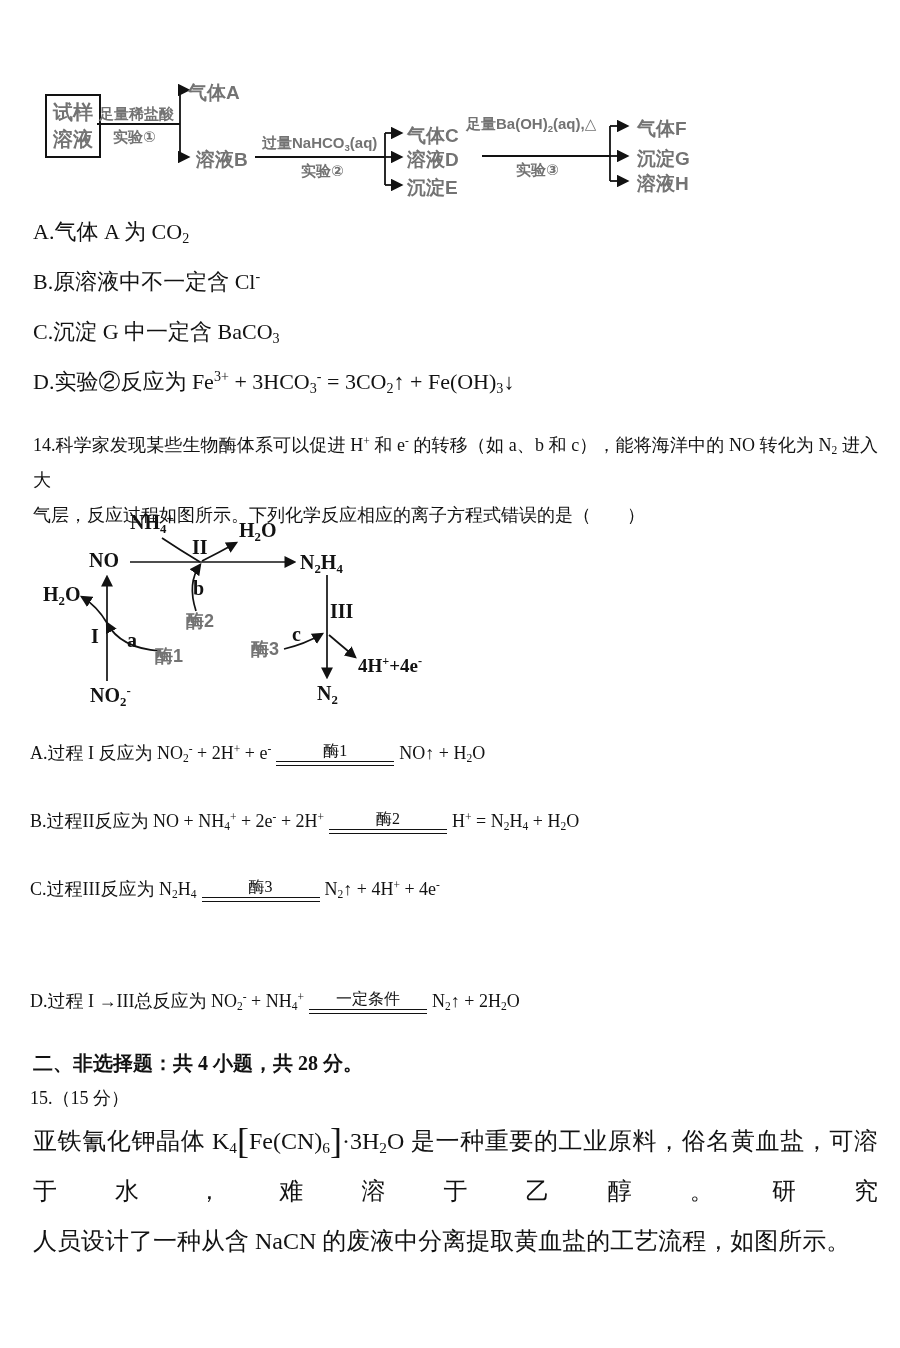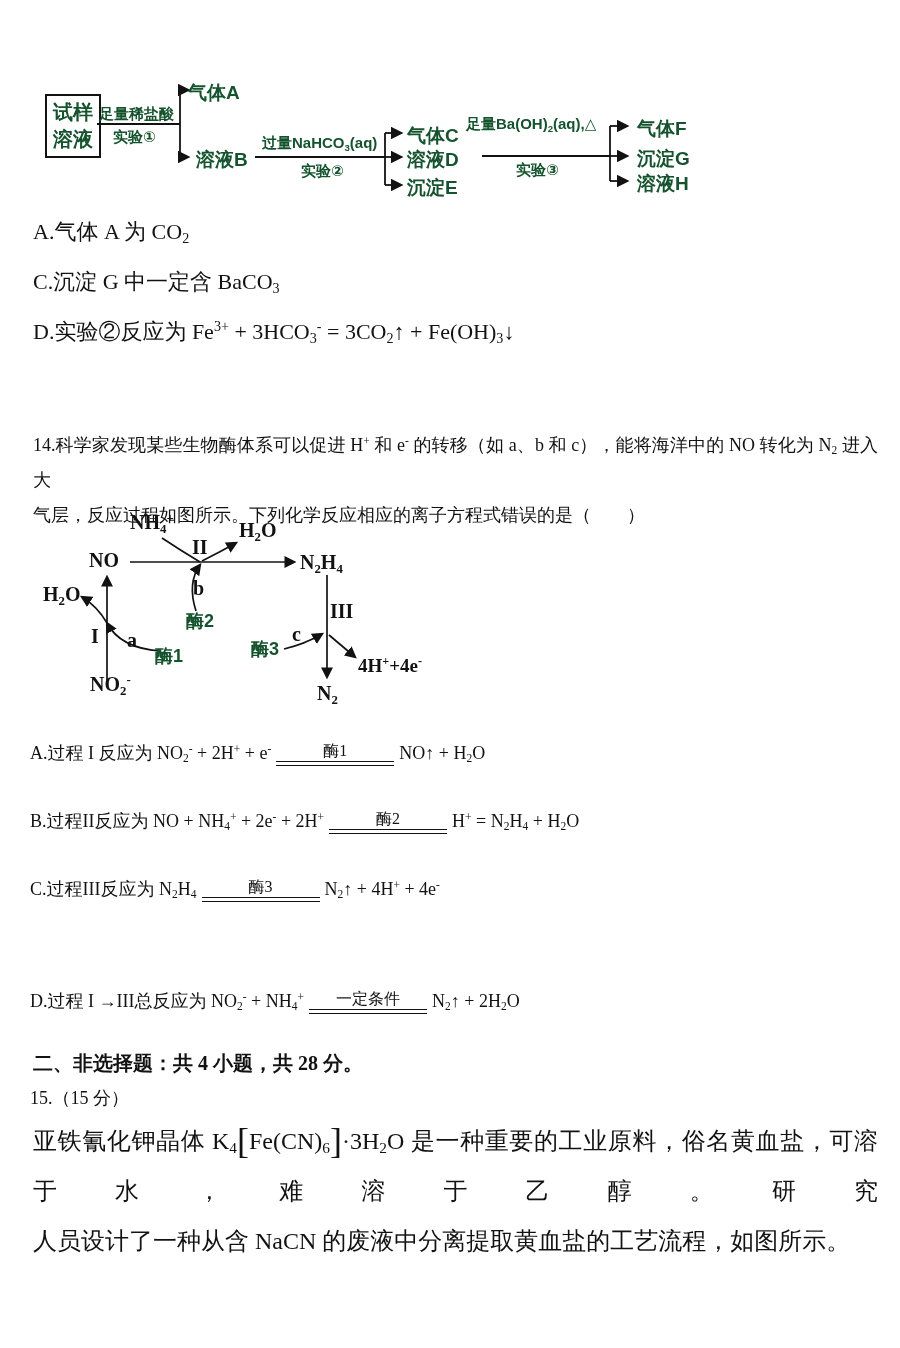--- a/index.html
+++ b/index.html
@@ -9,21 +9,21 @@
   .abs{position:absolute;}
   
   .body-text{font-size:18px;line-height:35px;}
   .jline{text-align:justify;text-align-last:justify;}
   sub,sup{font-size:64%;line-height:0;}
   sub{vertical-align:-0.28em;}
   sup{vertical-align:0.55em;}
   .bigbr{font-size:150%;vertical-align:-0.12em;font-weight:normal;}
   
   #flow1{top:78px;left:0;width:900px;height:140px;}
-  .hei{font-family:"Liberation Sans","DejaVu Sans",sans-serif;font-weight:bold;color:#14532d;}
+  .hei{font-family:"Liberation Sans","DejaVu Sans",sans-serif;font-weight:bold;color:#737373;}
   .f1-node{font-size:19px;white-space:nowrap;}
   .f1-step{font-size:15px;white-space:nowrap;}
   #sample-box{left:45px;top:16px;width:52px;height:60px;border:2px solid #121212;
               display:flex;flex-direction:column;align-items:center;justify-content:center;
               font-size:20px;line-height:27px;}
   .svg-layer{position:absolute;left:0;top:0;}
   .svg-layer path{stroke:#121212;stroke-width:1.8;fill:none;}
   
   #q13{top:218px;left:33px;width:845px;}
   .q13-row{height:28px;line-height:28px;margin-bottom:22px;font-size:22px;white-space:nowrap;}
@@ -85,20 +85,21 @@
   <span class="abs hei f1-node" style="left:407px;top:97px">沉淀E</span>
   <span class="abs hei f1-step" style="left:466px;top:37px">足量Ba(OH)<sub>2</sub>(aq),△</span>
   <span class="abs hei f1-step" style="left:516px;top:83px">实验③</span>
   <span class="abs hei f1-node" style="left:637px;top:38px">气体F</span>
   <span class="abs hei f1-node" style="left:637px;top:68px">沉淀G</span>
   <span class="abs hei f1-node" style="left:637px;top:93px">溶液H</span>
 </div>
 
 <div class="abs" id="q13">
   <div class="q13-row">A.气体 A 为 CO<sub>2</sub></div>
+  <div class="q13-row">B.原溶液中不一定含 Cl<sup>-</sup></div>
   <div class="q13-row">C.沉淀 G 中一定含 BaCO<sub>3</sub></div>
   <div class="q13-row">D.实验②反应为 Fe<sup>3+</sup> + 3HCO<sub>3</sub><sup>-</sup> = 3CO<sub>2</sub>↑ + Fe(OH)<sub>3</sub>↓</div>
 </div>
 
 <div class="abs body-text" id="q14stem">
   <div class="jline">14.科学家发现某些生物酶体系可以促进 H<sup>+</sup> 和 e<sup>-</sup> 的转移（如 a、b 和 c），能将海洋中的 NO 转化为 N<sub>2</sub> 进入大</div>
   <div>气层，反应过程如图所示。下列化学反应相应的离子方程式错误的是（　　）</div>
 </div>
 
 <div class="abs" id="flow2">
@@ -128,21 +129,21 @@
   <span class="abs f2label" style="left:193px;top:72px">b</span>
   <span class="abs hei f2small" style="left:186px;top:104px">酶2</span>
   <span class="abs f2label" style="left:330px;top:95px">III</span>
   <span class="abs f2label" style="left:91px;top:120px">I</span>
   <span class="abs f2label" style="left:127px;top:124px">a</span>
   <span class="abs hei f2small" style="left:155px;top:139px">酶1</span>
   <span class="abs hei f2small" style="left:251px;top:132px">酶3</span>
   <span class="abs f2label" style="left:292px;top:118px">c</span>
   <span class="abs f2label" style="left:358px;top:150px;font-size:19px">4H<sup>+</sup>+4e<sup>-</sup></span>
   <span class="abs f2label" style="left:317px;top:177px">N<sub>2</sub></span>
-  <span class="abs f2label" style="left:90px;top:168px">NO<sub>2</sub><sup>-</sup></span>
+  <span class="abs f2label" style="left:90px;top:179px">NO<sub>2</sub><sup>-</sup></span>
 </div>
 
 <div class="abs" id="q14opts">
   <div class="q14-row">
     <span>A.过程 I 反应为 </span><span>NO<sub>2</sub><sup>-</sup> + 2H<sup>+</sup> + e<sup>-</sup></span><span class="rxn">
         <span class="rxn-cond">酶1</span>
         <span class="rxn-dline"></span>
       </span><span>NO↑ + H<sub>2</sub>O</span>
   </div>
   <div class="q14-row">

